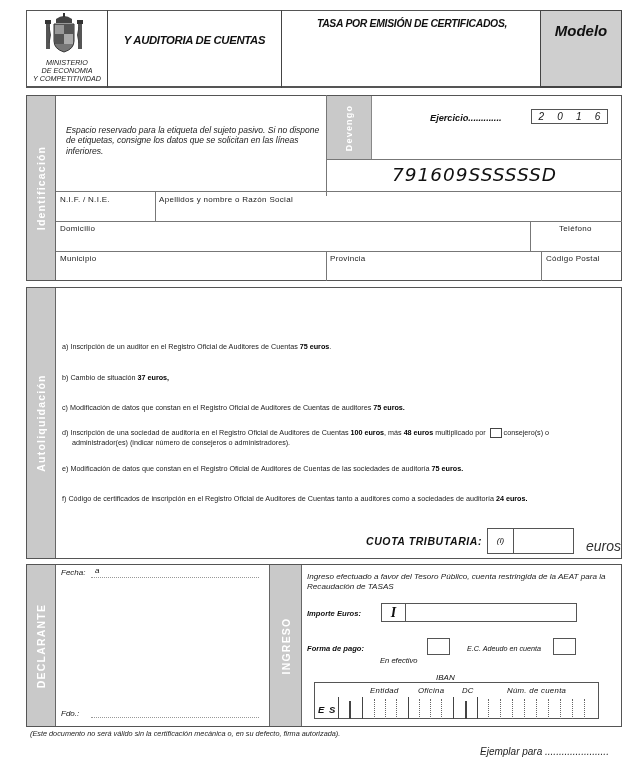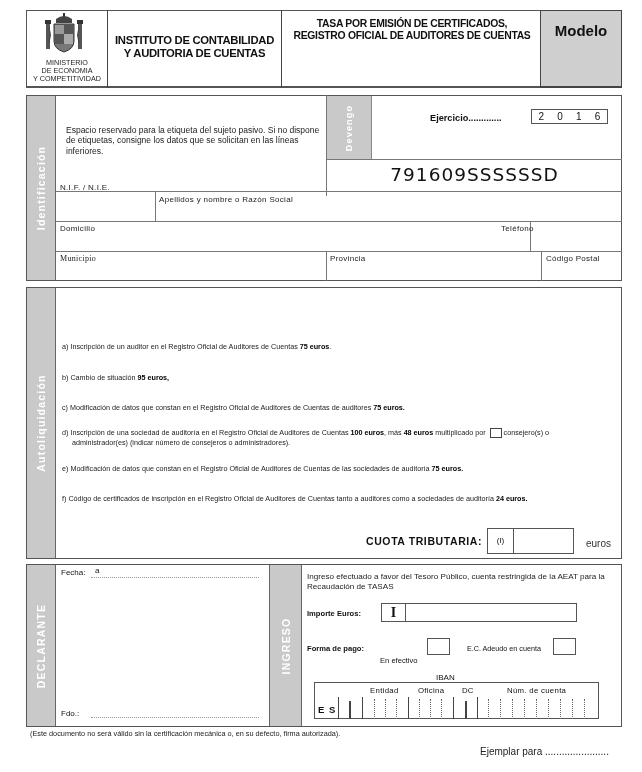--- a/index.html
+++ b/index.html
@@ -1,18 +1,18 @@
 <!DOCTYPE html>
 <html><head>
 <meta charset="utf-8">
 <style>
   * { box-sizing: border-box; margin: 0; padding: 0; }
   html, body { width: 642px; height: 772px; background: #ffffff; overflow: hidden; }
   body { position: relative; font-family: "Liberation Sans", sans-serif; color: #111; }
-  .abs { position: absolute; }
+  .abs { position: absolute; font-style: italic; }
   .b { border: 1px solid #555; }
   .side { position: absolute; background: #c9c9c9; border-right: 1px solid #666; }
   .side .vt { position: absolute; left: 50%; top: 50%; transform: translate(-50%,-50%) rotate(-90deg);
               color: #fff; font-weight: bold; font-size: 10.5px; letter-spacing: 1.2px; white-space: nowrap; }
   .lbl { position: absolute; font-size: 8px; color: #222; letter-spacing: 0.3px; }
   .line-h { position: absolute; height: 0; border-top: 1px solid #777; }
   .line-v { position: absolute; width: 0; border-left: 1px solid #777; }
   .item { position: absolute; left: 62px; font-size: 7.2px; color: #222; white-space: nowrap; }
   .item b { color: #000; }
   .tick { position: absolute; width: 0; border-left: 1px dotted #666; }
@@ -42,27 +42,25 @@
     <path d="M35 14 Q32 22 35 30" stroke="#444" fill="none"></path>
   </svg>
 </div>
 <div class="abs" style="left:27px; top:59px; width:80px; text-align:center; font-size:7.2px; line-height:8px; color:#222;">
   <div>MINISTERIO</div>
   <div>DE ECONOMIA</div>
   <div>Y COMPETITIVIDAD</div>
 </div>
 
 <div class="abs" style="left:108px; top:34px; width:173px; text-align:center; font-size:11.3px; font-weight:bold; line-height:13px; letter-spacing:-0.3px;">
-  <div>INSTITUTO DE CONTABILIDAD</div>
   <div>Y AUDITORIA DE CUENTAS</div>
 </div>
 
 <div class="abs" style="left:282px; top:18px; width:260px; text-align:center; font-size:10.4px; font-weight:bold; line-height:12.2px; letter-spacing:-0.3px;">
   <div>TASA POR EMISIÓN DE CERTIFICADOS,</div>
-  <div>REGISTRO OFICIAL DE AUDITORES DE CUENTAS</div>
 </div>
 
 <div class="abs" style="left:540px; top:10px; width:82px; height:78px; background:#cfcfcf; border:1px solid #444; border-bottom-width:2px; text-align:center;">
   <div style="margin-top:11px; font-size:15px; font-weight:bold;">Modelo</div>
 </div>
 
 <div class="abs b" style="left:26px; top:95px; width:596px; height:186px;"></div>
 <div class="side" style="left:27px; top:96px; width:29px; height:184px;">
   <span class="vt">Identificación</span>
 </div>
@@ -80,52 +78,52 @@
   <span>2</span>
   <span>0</span>
   <span>1</span>
   <span>6</span>
 </div>
 <div class="line-h" style="left:326px; top:159px; width:296px;"></div>
 <div class="abs" style="left:327px; top:164px; width:295px; text-align:center; font-family:'DejaVu Sans', sans-serif; font-size:18.5px; letter-spacing:1px; color:#111;">791609SSSSSSD</div>
 
 <div class="line-h" style="left:56px; top:191px; width:566px;"></div>
 <div class="line-v" style="left:155px; top:191px; height:30px;"></div>
-<div class="lbl" style="left:60px; top:183px;">N.I.F. / N.I.E.</div>
+<div class="lbl" style="left:60px; top:195px;">N.I.F. / N.I.E.</div>
 <div class="abs" style="left:57px; top:192px; width:98px; height:29px;"></div>
 <div class="lbl" style="left:159px; top:195px;">Apellidos y nombre o Razón Social</div>
 <div class="abs" style="left:156px; top:192px; width:466px; height:29px;"></div>
 
 <div class="line-h" style="left:56px; top:221px; width:566px;"></div>
 <div class="line-v" style="left:530px; top:221px; height:30px;"></div>
 <div class="lbl" style="left:60px; top:224px;">Domicilio</div>
 <div class="abs" style="left:57px; top:222px; width:473px; height:29px;"></div>
-<div class="lbl" style="left:501px; top:224px;text-align:right;">Teléfono</div>
+<div class="lbl" style="left:559px; top:224px;text-align:right;">Teléfono</div>
 <div class="abs" style="left:531px; top:222px; width:91px; height:29px;"></div>
 
 <div class="line-h" style="left:56px; top:251px; width:566px;"></div>
 <div class="line-v" style="left:326px; top:251px; height:30px;"></div>
 <div class="line-v" style="left:541px; top:251px; height:30px;"></div>
-<div class="lbl" style="left:60px; top:254px;font-family:Liberation Serif, serif;">Municipio</div>
+<div class="lbl" style="left:60px; top:254px;">Municipio</div>
 <div class="abs" style="left:57px; top:252px; width:269px; height:28px;"></div>
 <div class="lbl" style="left:330px; top:254px;">Provincia</div>
 <div class="abs" style="left:327px; top:252px; width:214px; height:28px;"></div>
 <div class="lbl" style="left:546px; top:254px;">Código Postal</div>
 <div class="abs" style="left:542px; top:252px; width:80px; height:28px;"></div>
 
 <div class="abs b" style="left:26px; top:287px; width:596px; height:272px;"></div>
 <div class="side" style="left:27px; top:288px; width:29px; height:270px;">
   <span class="vt">Autoliquidación</span>
 </div>
 
 <div class="item" style="top:342px;">
   <span>a) Inscripción de un auditor en el Registro Oficial de Auditores de Cuentas </span><b>75 euros</b><span>.</span>
 </div>
 <div class="item" style="top:373px;">
-  <span>b) Cambio de situación </span><b>95 euros,</b>
+  <span>b) Cambio de situación </span><b>37 euros,</b>
 </div>
 <div class="item" style="top:403px;">
   <span>c) Modificación de datos que constan en el Registro Oficial de Auditores de Cuentas de auditores </span><b>75 euros.</b>
 </div>
 <div class="item" style="top:428px; line-height:10px;">
   <span>d) Inscripción de una sociedad de auditoría en el Registro Oficial de Auditores de Cuentas </span><b>100 euros</b><span>, más </span><b>48 euros</b><span> multiplicado por</span>
   <span style="display:inline-block; width:12px; height:10px; border:1px solid #444; vertical-align:middle; margin:0 2px 0 2px;"></span><span>consejero(s) o</span>
   <div style="padding-left:10px;">administrador(es) (indicar número de consejeros o administradores).</div>
 </div>
 <div class="item" style="top:464px;">
@@ -135,21 +133,21 @@
   <span>f) Código de certificados de inscripción en el Registro Oficial de Auditores de Cuentas tanto a auditores como a sociedades de auditoría </span><b>24 euros.</b>
 </div>
 
 <div class="abs" style="left:366px; top:535px; font-size:10.5px; font-weight:bold; letter-spacing:0.6px;">CUOTA TRIBUTARIA:</div>
 <div class="abs b" style="left:487px; top:528px; width:27px; height:26px; font-size:8px; text-align:center; line-height:24px;">
   <span>(I)</span>
 </div>
 <div class="abs b" style="left:513px; top:528px; width:61px; height:26px;">
   <span></span>
 </div>
-<div class="abs" style="left:586px; top:538px; font-size:10px; color:#333;">euros</div>
+<div class="abs" style="left:586px; top:538px; font-size:14px; color:#333;">euros</div>
 
 <div class="abs b" style="left:26px; top:564px; width:596px; height:163px;"></div>
 <div class="side" style="left:27px; top:565px; width:29px; height:161px;">
   <span class="vt">DECLARANTE</span>
 </div>
 <div class="abs" style="left:61px; top:568px; font-size:8px;">Fecha:</div>
 <div class="abs" style="left:91px; top:566px; width:168px; height:12px; border-bottom:1px dotted #999; font-size:8px;">
   <span style="padding-left:4px;">a</span>
 </div>
 <div class="abs" style="left:61px; top:709px; font-size:8px;">Fdo.:</div>

